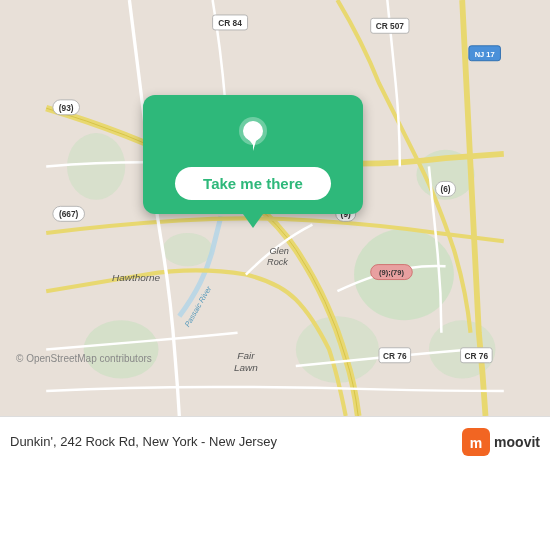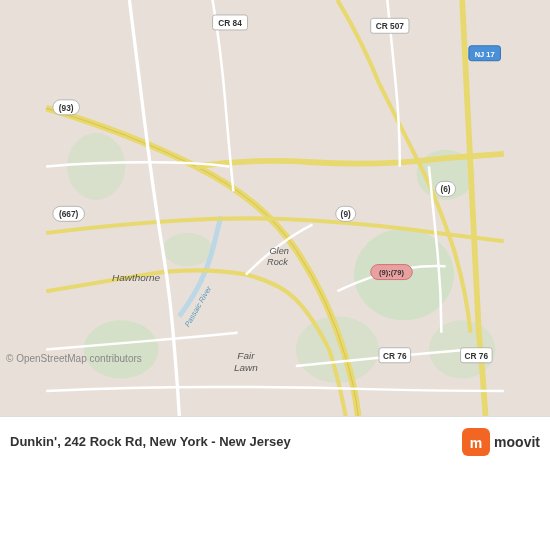--- a/index.html
+++ b/index.html
@@ -84,21 +84,21 @@
 
     #location-info {
       display: flex;
       align-items: center;
       flex: 1;
     }
 
     #location-text {
       font-size: 13px;
       color: #333;
-      font-weight: 700;
+      font-weight: 400;
     }
 
     #moovit-logo {
       display: flex;
       align-items: center;
       gap: 4px;
     }
 
     #moovit-logo-text {
       font-size: 14px;
@@ -109,21 +109,21 @@
     #moovit-logo-icon {
       width: 28px;
       height: 28px;
     }
 
     #copyright-text {
       font-size: 10px;
       color: #888;
       position: absolute;
       bottom: 52px;
-      left: 6px;
+      left: 16px;
     }
   </style>
 </head>
 <body>
 
 <div id="map-container">
 
   <svg id="map-svg" viewBox="0 0 550 500" xmlns="http://www.w3.org/2000/svg">
 
     <rect width="550" height="500" fill="#e8e0d8"></rect>
@@ -194,20 +194,30 @@
 
     <text x="108" y="338" text-anchor="middle" font-size="12" fill="#555" font-style="italic">Hawthorne</text>
     <text x="280" y="305" text-anchor="middle" font-size="11" fill="#555" font-style="italic">Glen</text>
     <text x="278" y="318" text-anchor="middle" font-size="11" fill="#555" font-style="italic">Rock</text>
     <text x="240" y="432" text-anchor="middle" font-size="12" fill="#555" font-style="italic">Fair</text>
     <text x="240" y="446" text-anchor="middle" font-size="12" fill="#555" font-style="italic">Lawn</text>
 
     <text x="185" y="370" text-anchor="middle" font-size="9" fill="#5599bb" transform="rotate(-60 185 370)" font-style="italic">Passaic River</text>
   </svg>
 
+  <div id="location-popup">
+    <svg id="pin-icon" viewBox="0 0 44 44" xmlns="http://www.w3.org/2000/svg">
+
+      <circle cx="22" cy="18" r="14" fill="white" opacity="0.3"></circle>
+      <circle cx="22" cy="18" r="10" fill="white"></circle>
+      <circle cx="22" cy="18" r="5" fill="#2eb87a"></circle>
+      <path d="M22 32 Q22 38 22 38 L25 28 Q30 24 30 18 Q30 10 22 10 Q14 10 14 18 Q14 24 19 28 Z" fill="white"></path>
+    </svg>
+    <button id="take-me-there-btn">Take me there</button>
+  </div>
 
   <div id="copyright-text">© OpenStreetMap contributors</div>
 </div>
 
 <div id="bottom-bar">
   <div id="location-info">
     <span id="location-text">Dunkin', 242 Rock Rd, New York - New Jersey</span>
   </div>
   <div id="moovit-logo">
     <svg id="moovit-logo-icon" viewBox="0 0 28 28" xmlns="http://www.w3.org/2000/svg">

